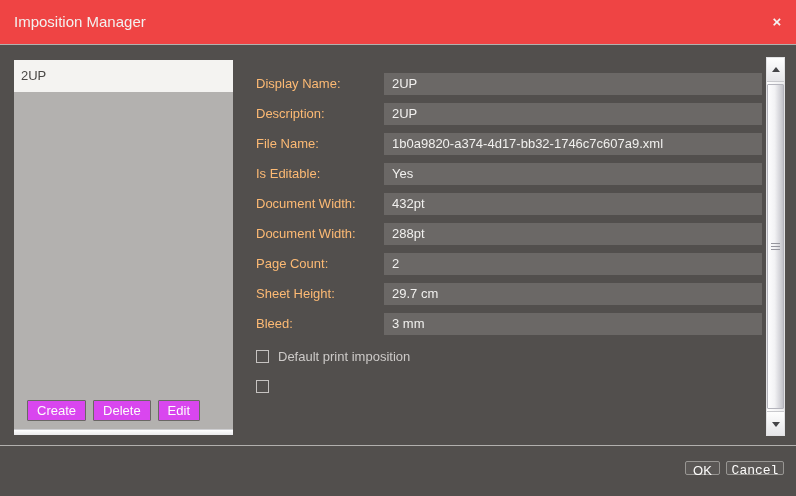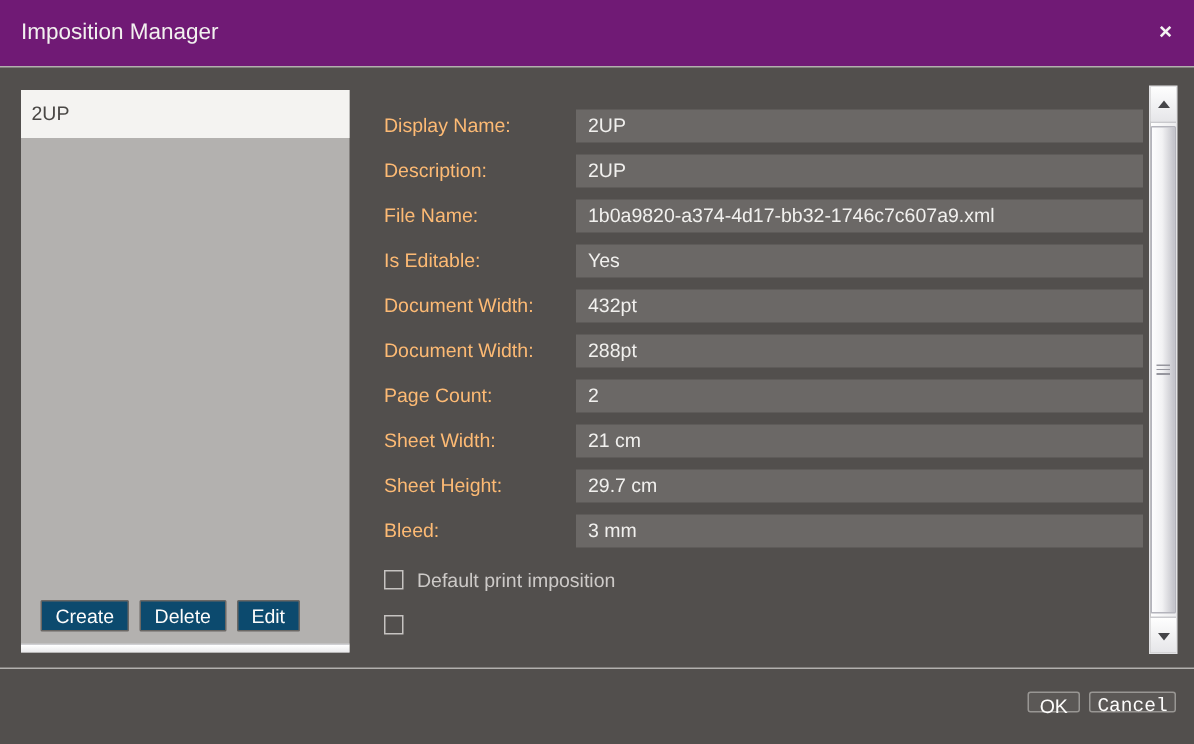--- a/index.html
+++ b/index.html
@@ -7,21 +7,21 @@
   body {
     font-family: "Liberation Sans", "DejaVu Sans", sans-serif;
     background: #524f4d;
     position: relative;
     color: #cdcac8;
   }
 
   
   .titlebar {
     position: absolute; left: 0; top: 0; width: 796px; height: 44px;
-    background: #701a75;
+    background: #ef4444;
   }
   .title {
     position: absolute; left: 14px; top: 0; line-height: 44px;
     font-size: 15px; color: #f2f1ef;
   }
   .close-btn {
     position: absolute; right: 10px; top: 12px; width: 18px; height: 20px;
     color: #f5f4f3; font-size: 15px; font-weight: bold; text-align: center;
     line-height: 20px; cursor: pointer;
   }
@@ -36,21 +36,21 @@
   }
   .list-item-selected {
     height: 32px; background: #f4f3f1; color: #4a4846; font-size: 13px;
     line-height: 32px; padding-left: 7px; cursor: pointer;
   }
   .list-body { flex: 1; position: relative; }
   .list-buttons {
     position: absolute; left: 13px; bottom: 8px; display: flex; gap: 7px;
   }
   .small-btn {
-    height: 21px; background: #0c4a6e; border: 1px solid #6a6764;
+    height: 21px; background: #d946ef; border: 1px solid #6a6764;
     color: #fdfcfb; font-size: 13px; font-family: inherit;
     padding: 0 9px; cursor: pointer; border-radius: 1px; line-height: 18px;
   }
   .hscrollbar {
     height: 6px; background: linear-gradient(to bottom, #ffffff, #e9e9eb);
     border-top: 1px solid #cfcfd2;
   }
 
   
   .form-panel { position: absolute; left: 256px; top: 73px; width: 506px; }
@@ -159,24 +159,20 @@
   </div>
   <div class="form-row">
     <div class="form-label">Document Width:</div>
     <div class="form-value">288pt</div>
   </div>
   <div class="form-row">
     <div class="form-label">Page Count:</div>
     <div class="form-value">2</div>
   </div>
   <div class="form-row">
-    <div class="form-label">Sheet Width:</div>
-    <div class="form-value">21 cm</div>
-  </div>
-  <div class="form-row">
     <div class="form-label">Sheet Height:</div>
     <div class="form-value">29.7 cm</div>
   </div>
   <div class="form-row">
     <div class="form-label">Bleed:</div>
     <div class="form-value">3 mm</div>
   </div>
 
   <div class="check-row first">
     <div class="checkbox"></div>

